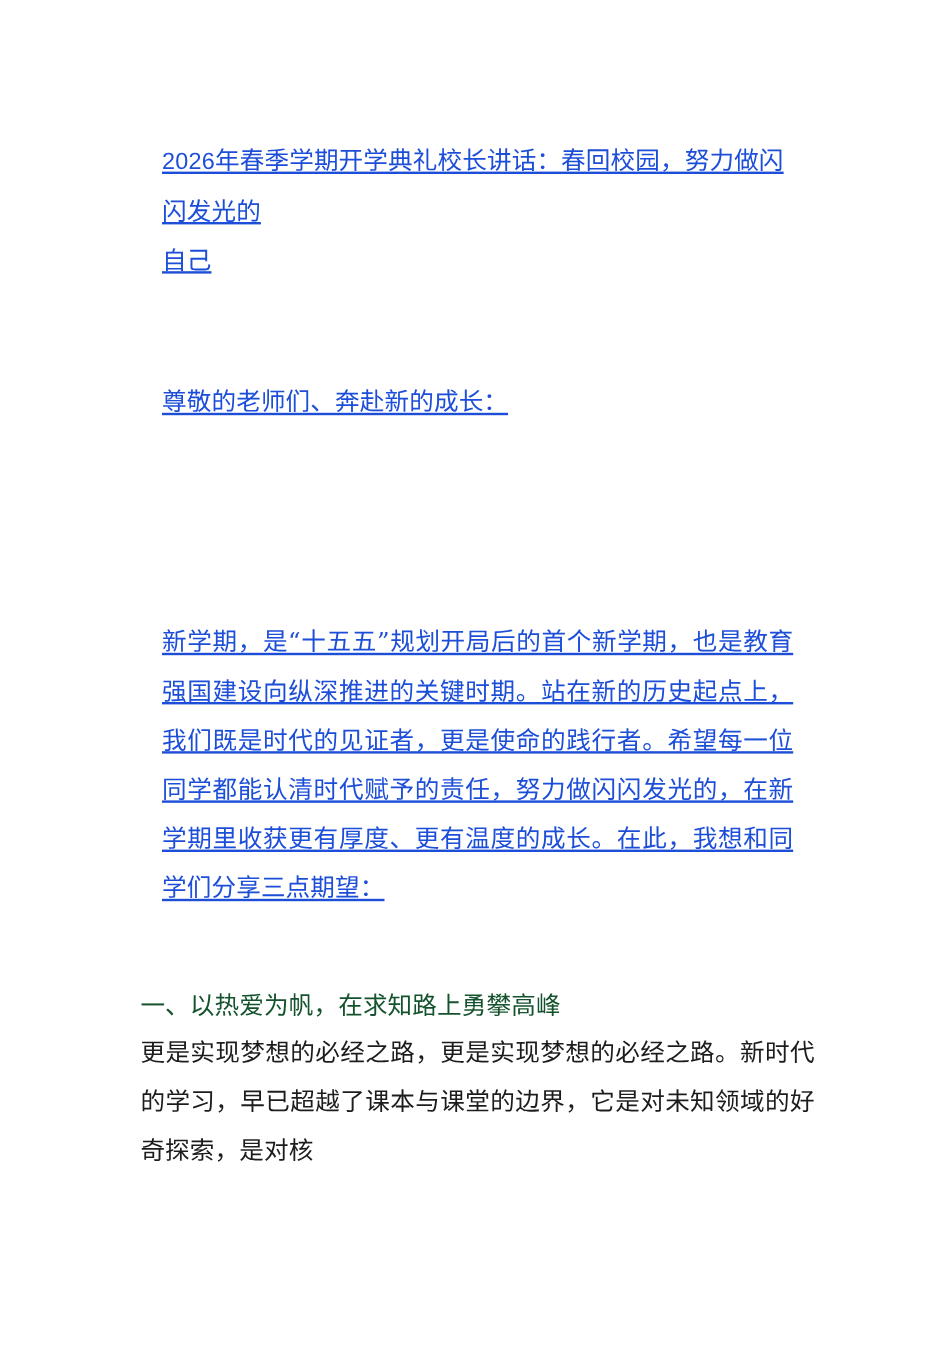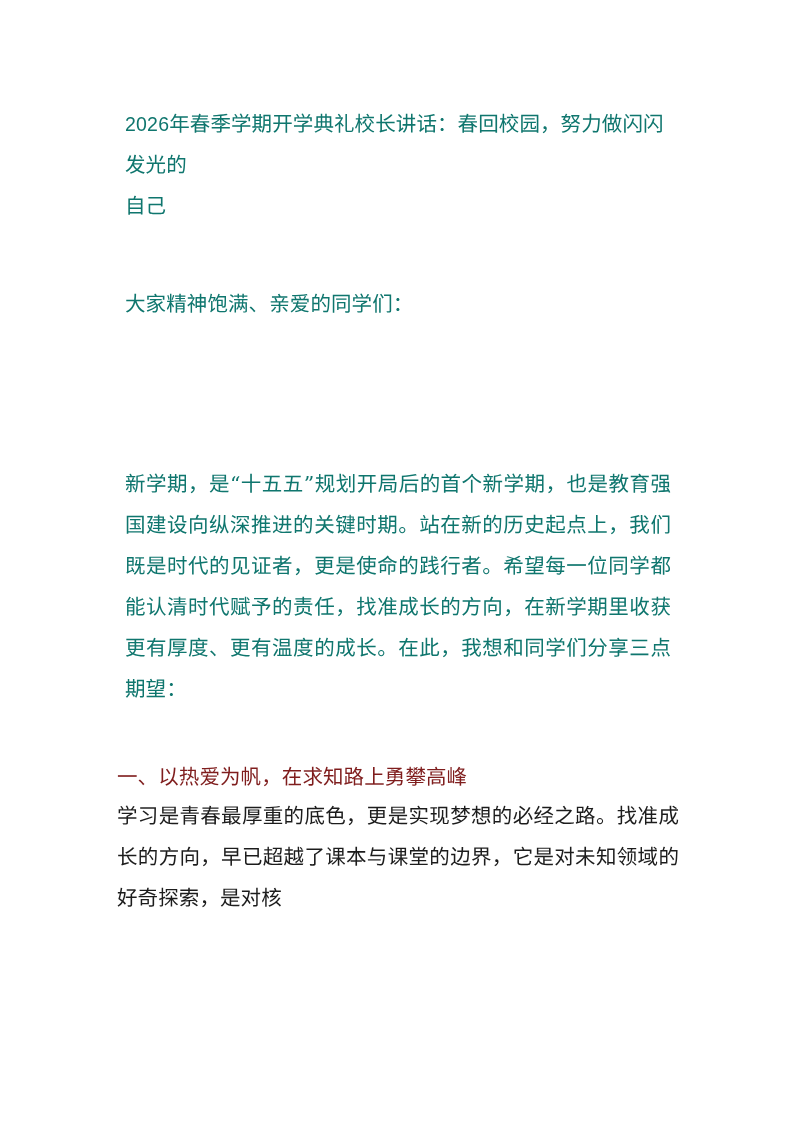--- a/index.html
+++ b/index.html
@@ -35,28 +35,29 @@
 
   .content {
     position: absolute;
     left: 117px;
     top: 96px;
     width: 562px;
   }
 
   
   .para {
-    margin: 8px;
+    margin: 18px;
     font-size: 20.5px;
     line-height: 41px;
     text-align: justify;
     text-justify: inter-ideograph;
     letter-spacing: 0.1px;
-    color: #0f766e;
+    color: #1d4ed8;
     font-family: "DejaVu Serif", "Liberation Serif", serif;
+    text-decoration: underline;
   }
 
   .title {
     font-size: 20.5px;
     line-height: 41px;
     text-align: left;
     letter-spacing: 0.1px;
   }
 
   
@@ -69,21 +70,21 @@
   .spacer-line {
     height: 41px;
   }
 
   .heading-num {
     margin: 0;
     font-size: 20.5px;
     line-height: 37px;
     text-align: left;
     letter-spacing: 0.1px;
-    color: #7f1d1d;
+    color: #14532d;
   }
 
   .para-tight {
     margin: 0;
     font-size: 20.5px;
     line-height: 41px;
     text-align: justify;
     text-justify: inter-ideograph;
     letter-spacing: 0.1px;
     color: #1c1c1c;
@@ -95,35 +96,35 @@
 <div class="page">
 
   <div class="page-header-zone"></div>
 
   <div class="content">
 
     <p class="para title"><span class="latin">2026</span><span>年春季学期开学典礼校长讲话：春回校园，努力做闪闪发光的</span><br><span>自己</span></p>
 
     <div class="spacer-line"></div>
 
-    <p class="para">大家精神饱满、亲爱的同学们：</p>
+    <p class="para">尊敬的老师们、奔赴新的成长：</p>
 
     <div class="spacer-line"></div>
 
 
     <div class="spacer-line"></div>
 
 
     <div class="spacer-line"></div>
 
-    <p class="para">新学期，是“十五五”规划开局后的首个新学期，也是教育强国建设向纵深推进的关键时期。站在新的历史起点上，我们既是时代的见证者，更是使命的践行者。希望每一位同学都能认清时代赋予的责任，找准成长的方向，在新学期里收获更有厚度、更有温度的成长。在此，我想和同学们分享三点期望：</p>
+    <p class="para">新学期，是“十五五”规划开局后的首个新学期，也是教育强国建设向纵深推进的关键时期。站在新的历史起点上，我们既是时代的见证者，更是使命的践行者。希望每一位同学都能认清时代赋予的责任，努力做闪闪发光的，在新学期里收获更有厚度、更有温度的成长。在此，我想和同学们分享三点期望：</p>
 
     <div class="spacer-line"></div>
 
     <p class="heading-num">一、以热爱为帆，在求知路上勇攀高峰</p>
 
-    <p class="para-tight">学习是青春最厚重的底色，更是实现梦想的必经之路。找准成长的方向，早已超越了课本与课堂的边界，它是对未知领域的好奇探索，是对核</p>
+    <p class="para-tight">更是实现梦想的必经之路，更是实现梦想的必经之路。新时代的学习，早已超越了课本与课堂的边界，它是对未知领域的好奇探索，是对核</p>
 
   </div>
 
   <div class="page-footer-zone"></div>
 
 </div>
 
 </body></html>

